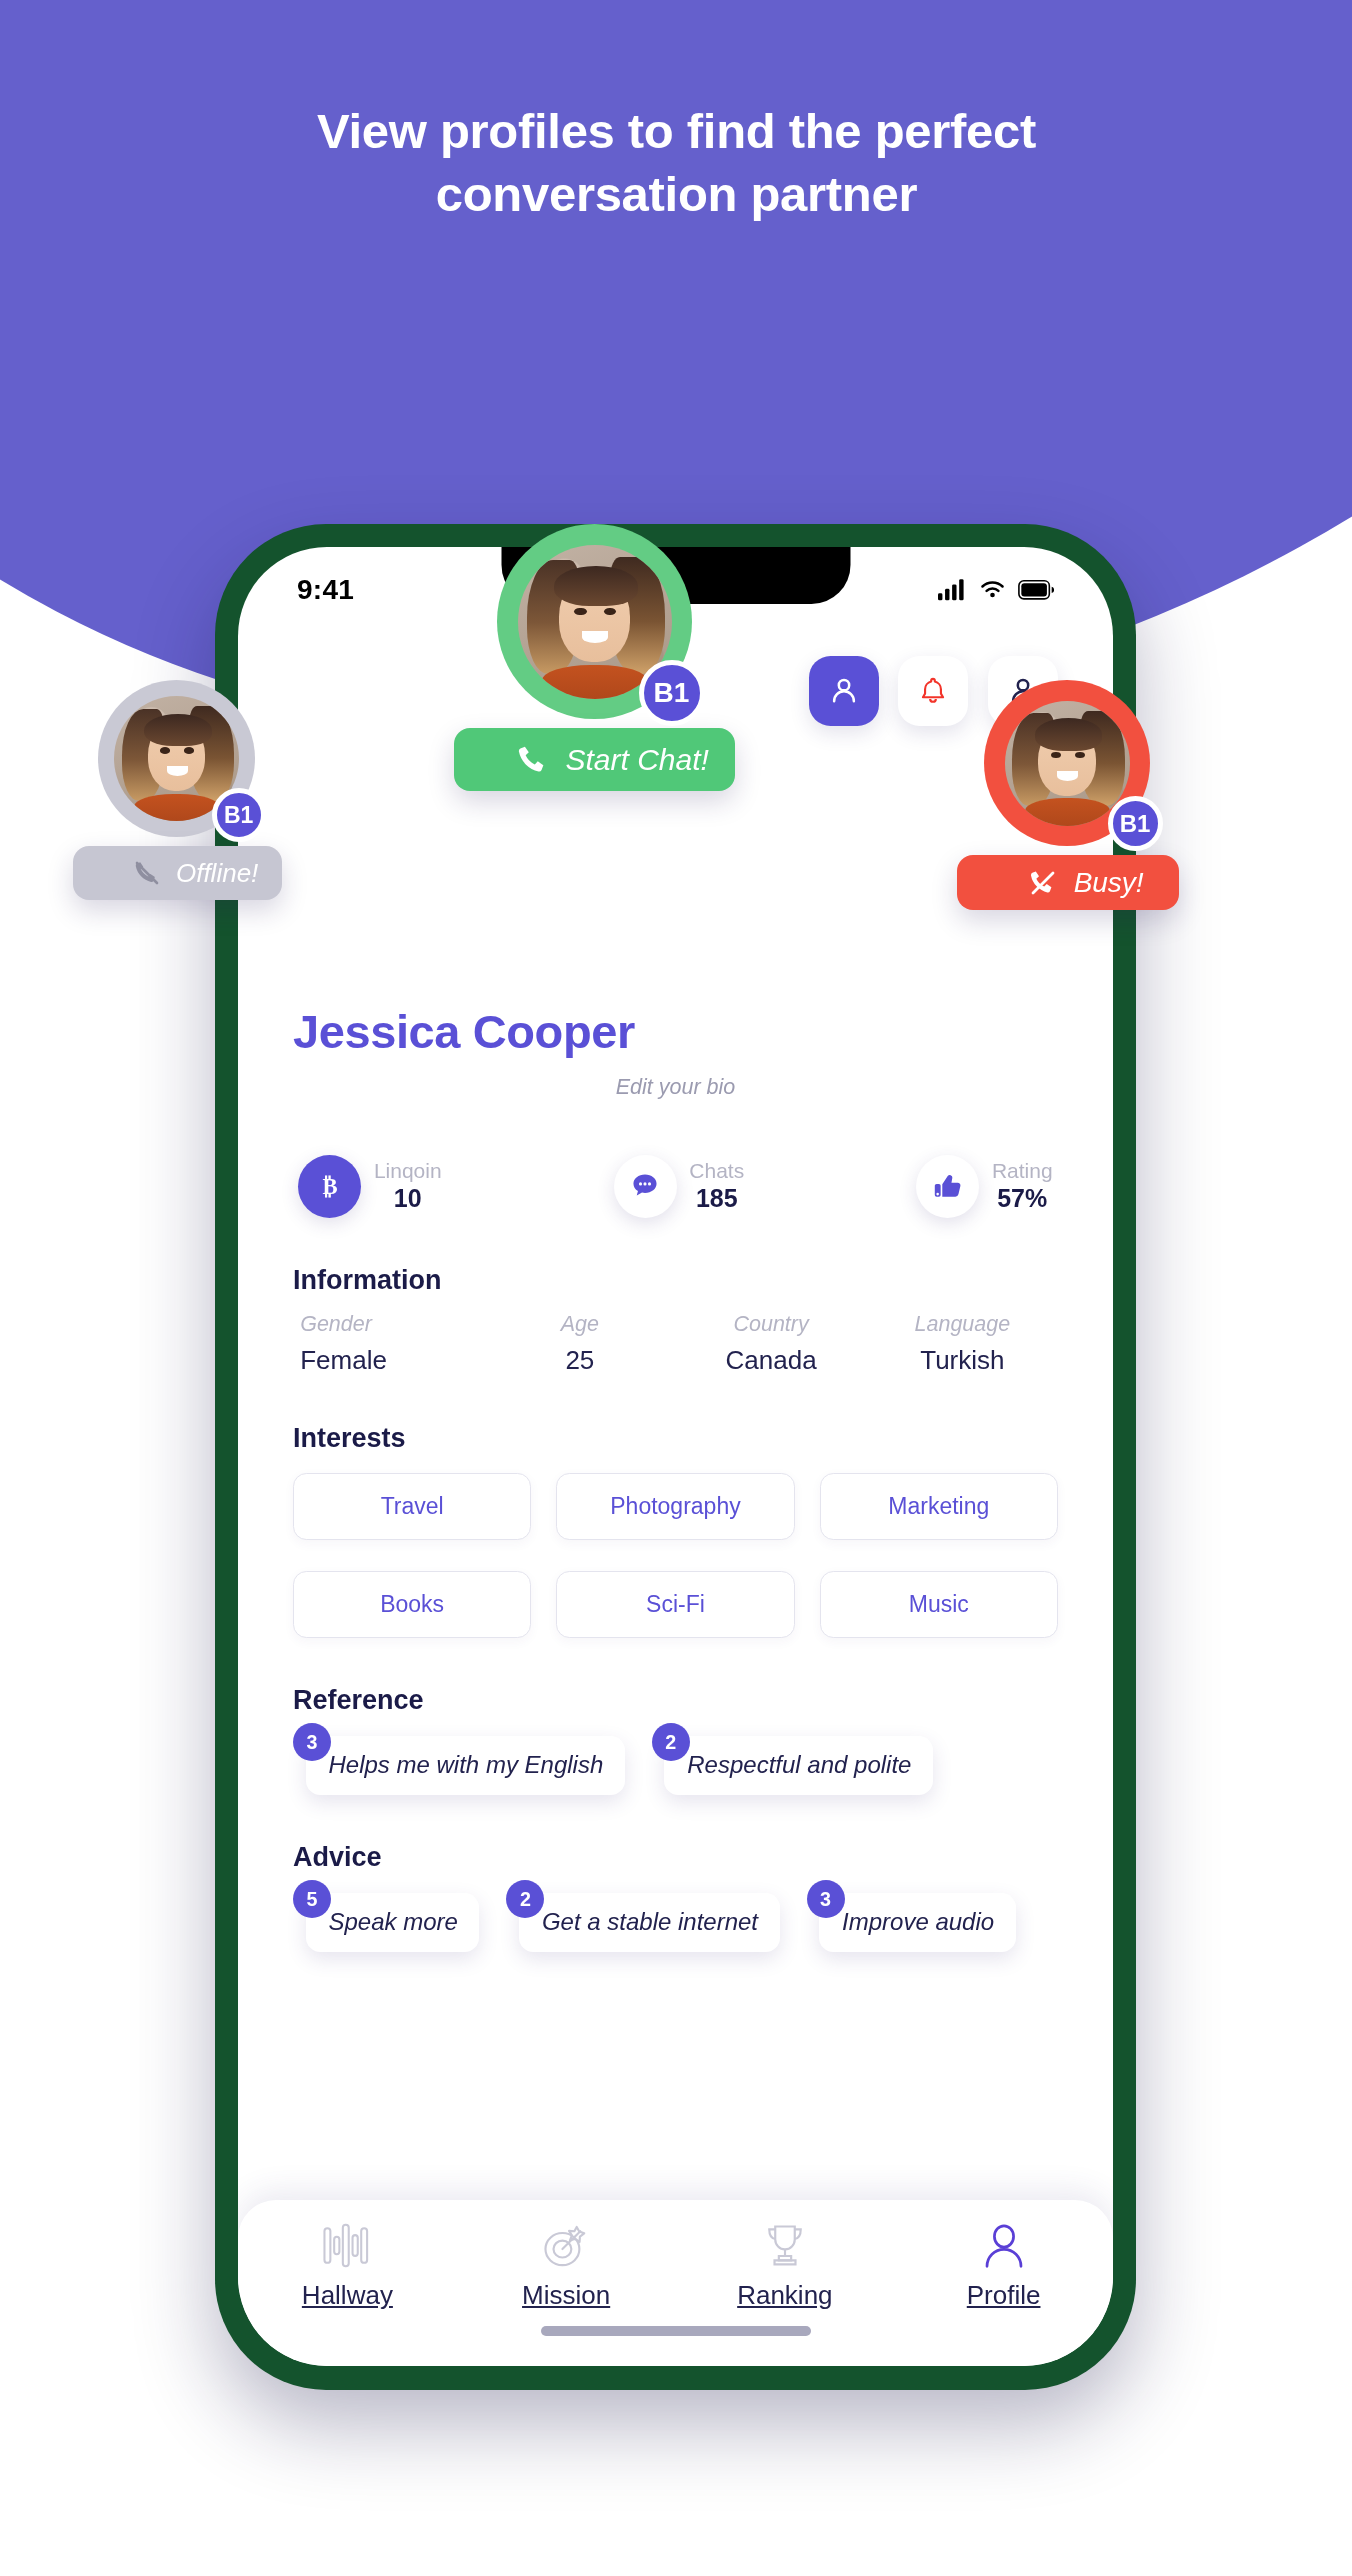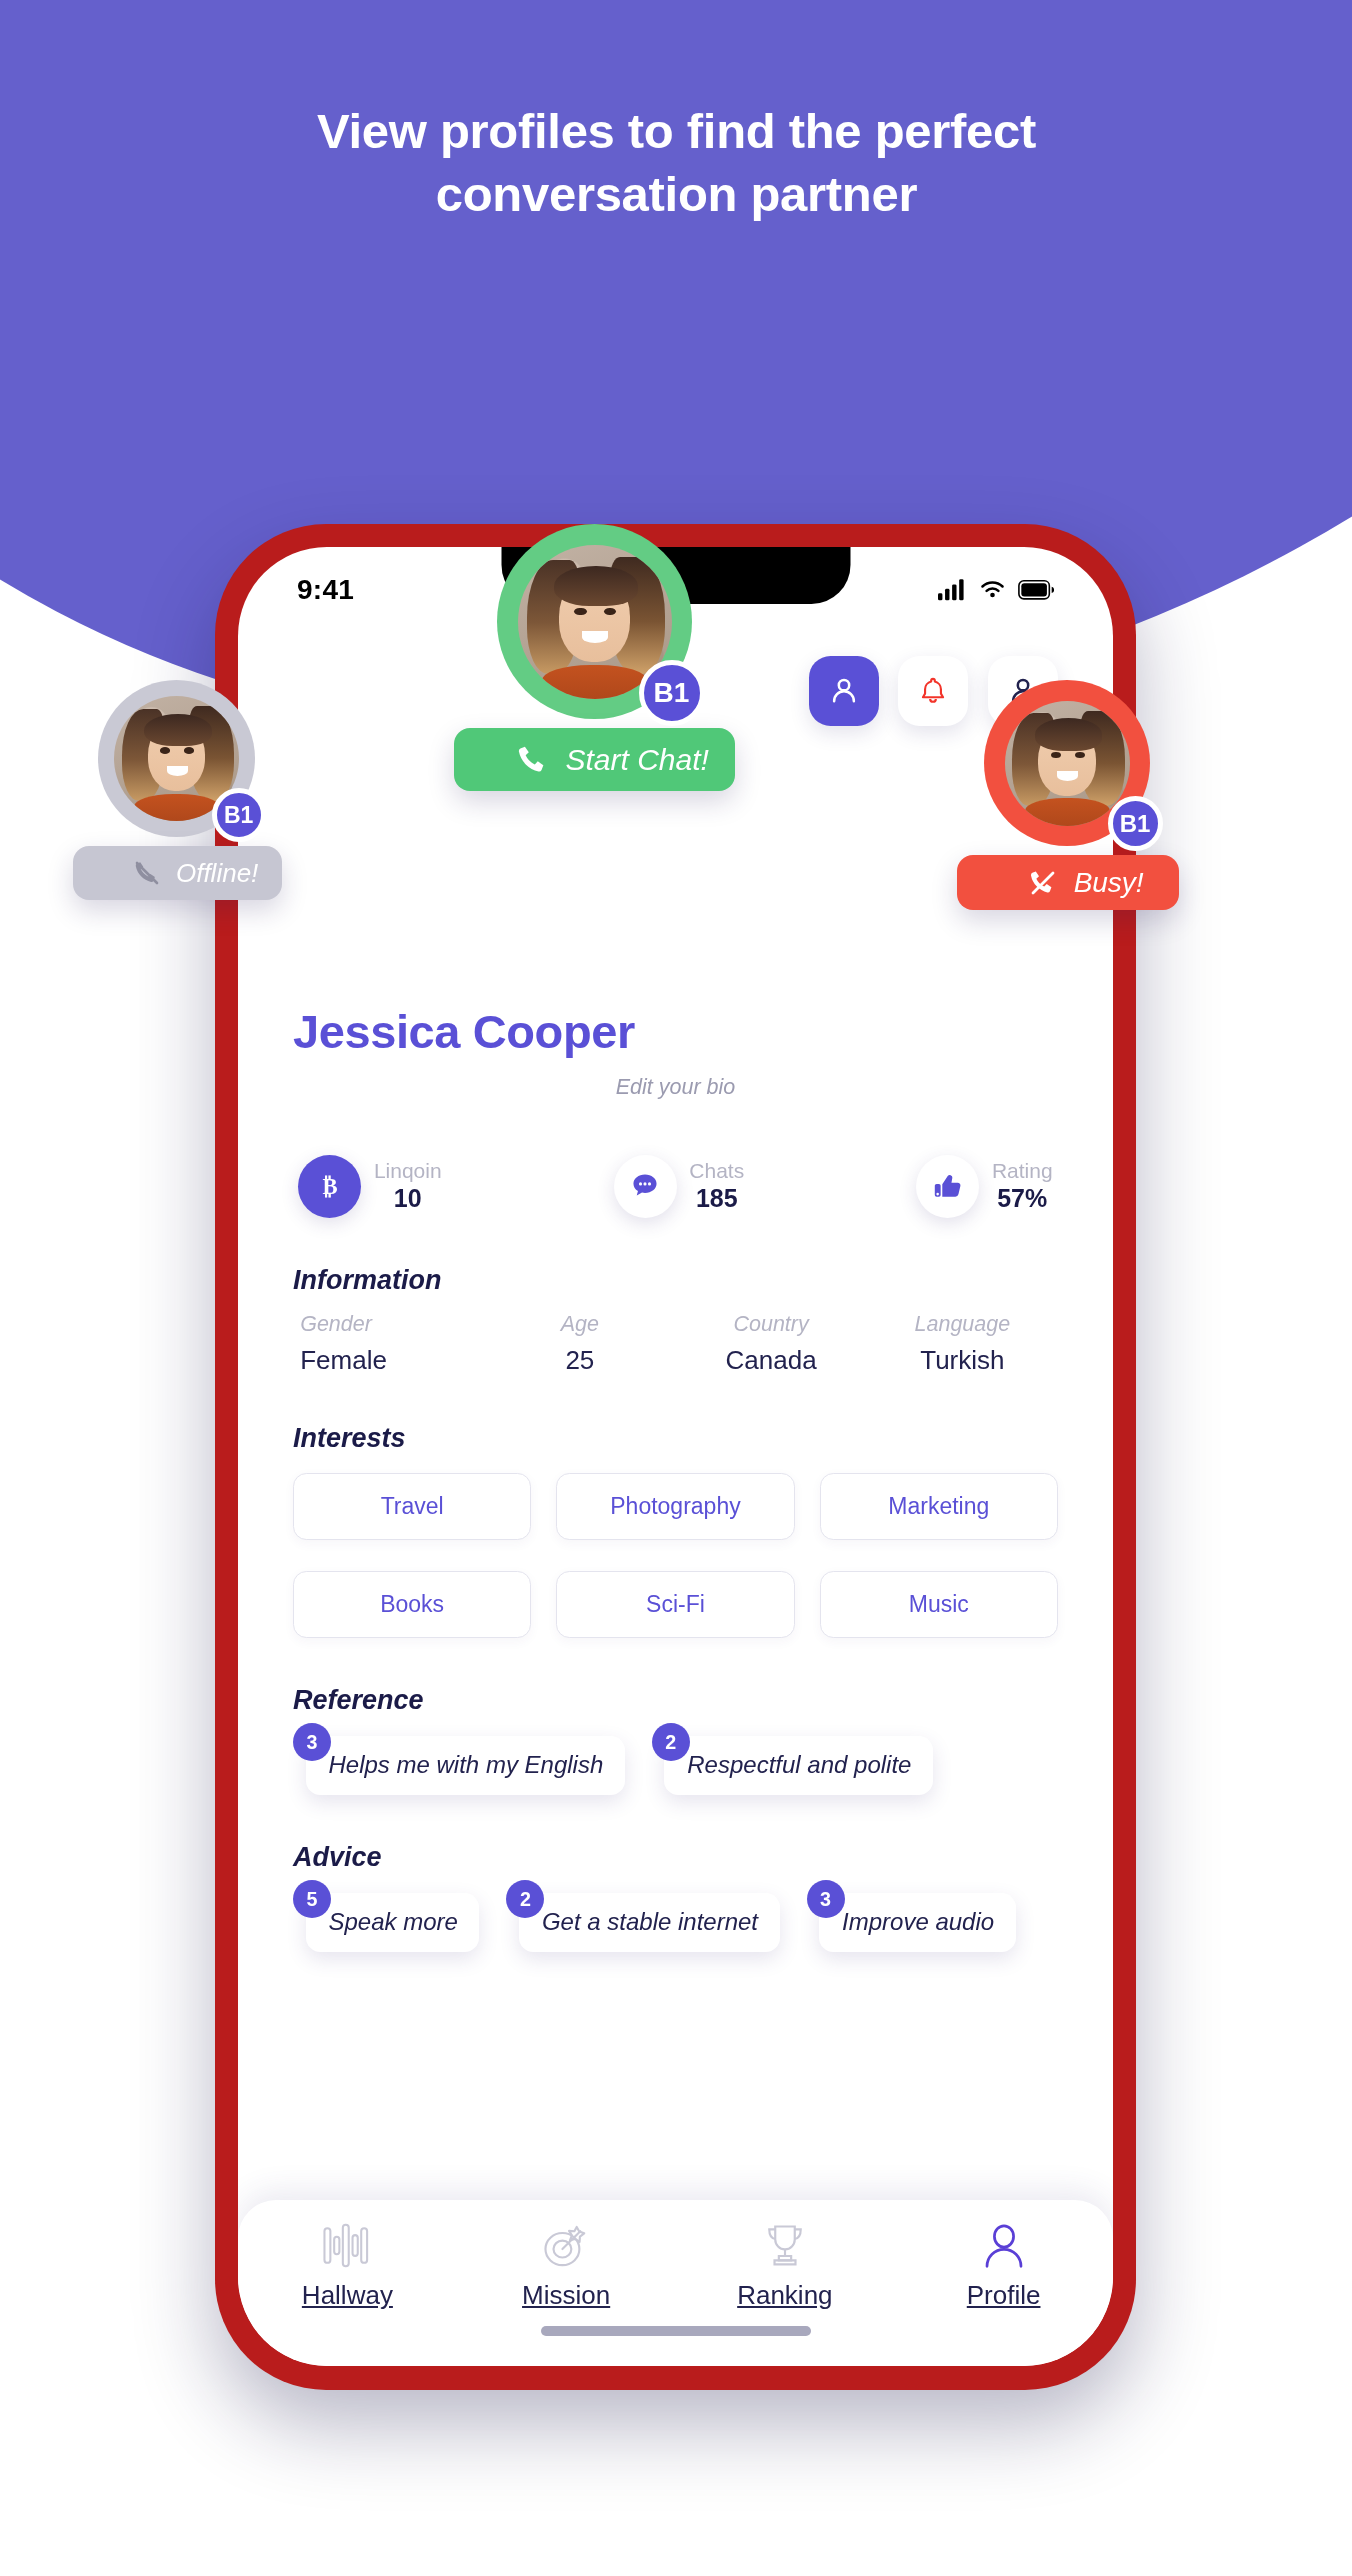--- a/index.html
+++ b/index.html
@@ -29,21 +29,21 @@
     font-weight: 700;
     line-height: 1.28;
     letter-spacing: -0.3px;
   }
 
   
   .phone {
     position: absolute; z-index: 5;
     left: 215px; top: 524px;
     width: 921px; height: 1866px;
-    background: #b91c1c;
+    background: #14532d;
     border-radius: 111px;
     box-shadow: 0 36px 81px rgba(24,20,70,0.30);
   }
   .screen {
     position: absolute;
     left: 23px; top: 23px;
     width: 875px; height: 1819px;
     background: #ffffff;
     border-radius: 89px;
     overflow: hidden;
@@ -121,21 +121,21 @@
     display: flex; align-items: center; justify-content: center;
     flex: 0 0 auto;
   }
   .stat-circle.filled { background: #5a50d6; }
   .stat-text { display: flex; flex-direction: column; align-items: center; }
   .stat-label { font-size: 21px; color: #b4b4c4; line-height: 1.15; }
   .stat-value { font-size: 25px; font-weight: 700; color: #1b1b48; line-height: 1.2; }
 
   .section-title {
     font-size: 27px; font-weight: 700; color: #1b1b48;
-    margin-top: 47px; margin-bottom: 3.6px; font-style: italic;
+    margin-top: 47px; margin-bottom: 3.6px;
   }
 
   
   .info-grid {
     display: grid; grid-template-columns: repeat(4, 1fr);
     margin-top: 16px;
   }
   .info-cell { text-align: center; }
   .info-cell:first-child { text-align: left; padding-left: 7.2px; }
   .info-key { font-size: 21.5px; font-style: italic; color: #b4b4c4; }

